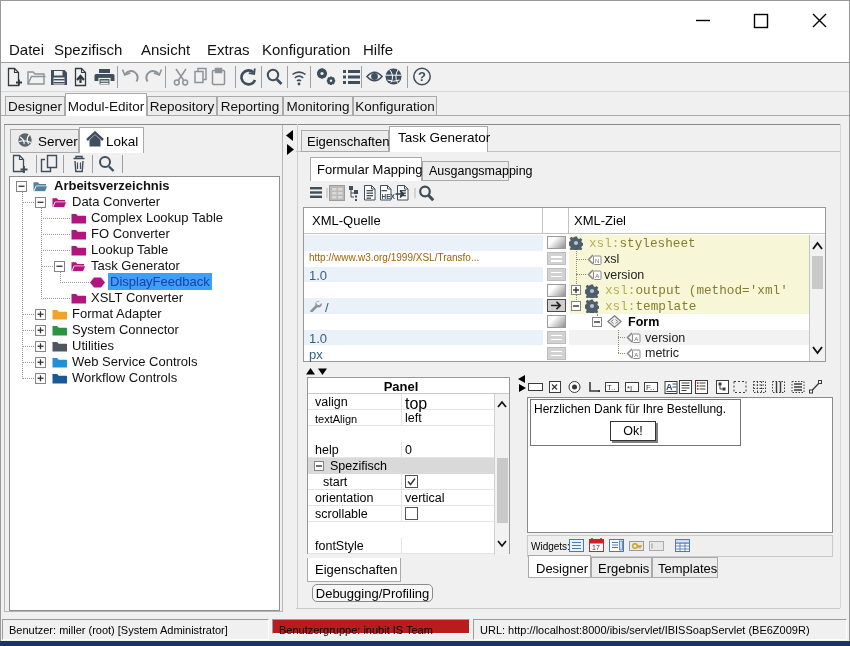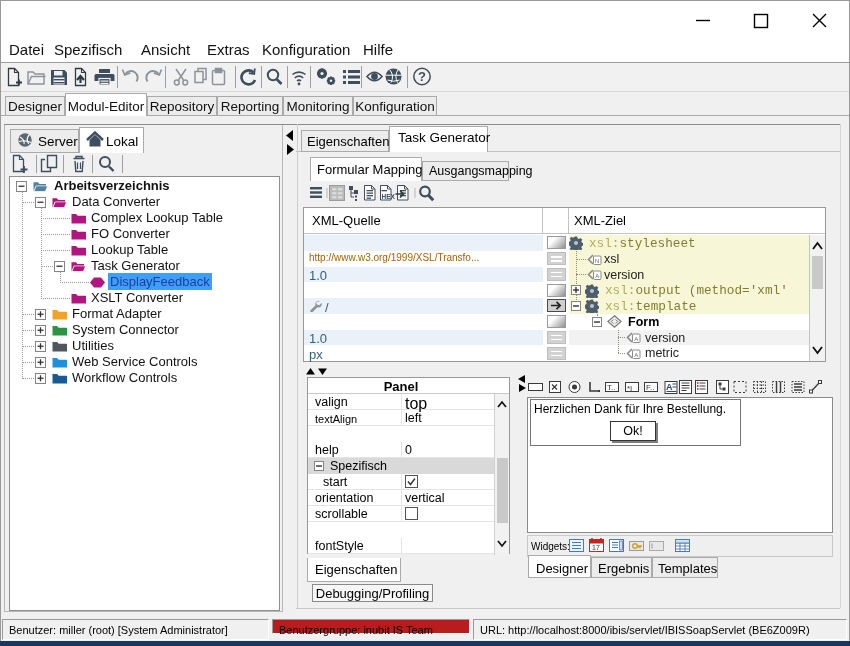--- a/index.html
+++ b/index.html
@@ -595,21 +595,21 @@
  <svg class="abs" style="left:188px;top:21px" width="12" height="11" viewBox="0 0 12 11">
       <path d="M2 8 L6 3 L10 8" fill="none" stroke="#111" stroke-width="1.7"></path>
     </svg>
  <div class="abs" style="left:188.5px;top:80px;width:11px;height:65px;background:#c9c9c9"></div>
  <svg class="abs" style="left:188px;top:160px" width="12" height="11" viewBox="0 0 12 11">
       <path d="M2 3 L6 8 L10 3" fill="none" stroke="#111" stroke-width="1.7"></path>
     </svg>
 </div>
 <div class="abs" style="left:307px;top:558px;width:94px;height:24px;background:#fff;border:1px solid #aaa;border-top:none"></div>
 <span class="abs" style="left:315px;top:562px;font-size:13px">Eigenschaften</span>
-<div class="abs" style="left:312px;top:584px;width:121px;height:18px;border:1px solid #8a8a8a;border-radius:0;background:#f6f6f6;text-align:center;padding-top:1px;font-size:13px">Debugging/Profiling</div>
+<div class="abs" style="left:312px;top:584px;width:121px;height:18px;border:1px solid #8a8a8a;border-radius:5px;background:#f6f6f6;text-align:center;padding-top:1px;font-size:13px">Debugging/Profiling</div>
 <svg class="abs" style="left:527px;top:377px" width="300" height="20" viewBox="0 0 300 20">
     <rect x="1.5" y="6.5" width="14" height="7" fill="#fff" stroke="#3a3a3a"></rect>
     <rect x="22.5" y="4.5" width="11" height="11" fill="#fff" stroke="#3a3a3a"></rect>
     <path d="M25 7.5 l5 5 m0 -5 l-5 5" stroke="#3a3a3a" stroke-width="1.2" fill="none"></path>
     <circle cx="47.5" cy="10" r="5.5" fill="#fff" stroke="#3a3a3a"></circle>
     <circle cx="47.5" cy="10" r="2.5" fill="#3a3a3a"></circle>
     <path d="M63 5 v9 h8" fill="none" stroke="#3a3a3a" stroke-width="1.6"></path>
     <rect x="71" y="13" width="2" height="2" fill="#3a3a3a"></rect>
     <rect x="78.5" y="5.5" width="13" height="9" fill="#fff" stroke="#3a3a3a"></rect>
     <text x="80" y="13" font-size="8" fill="#3a3a3a" font-family="Liberation Sans">T..</text>

